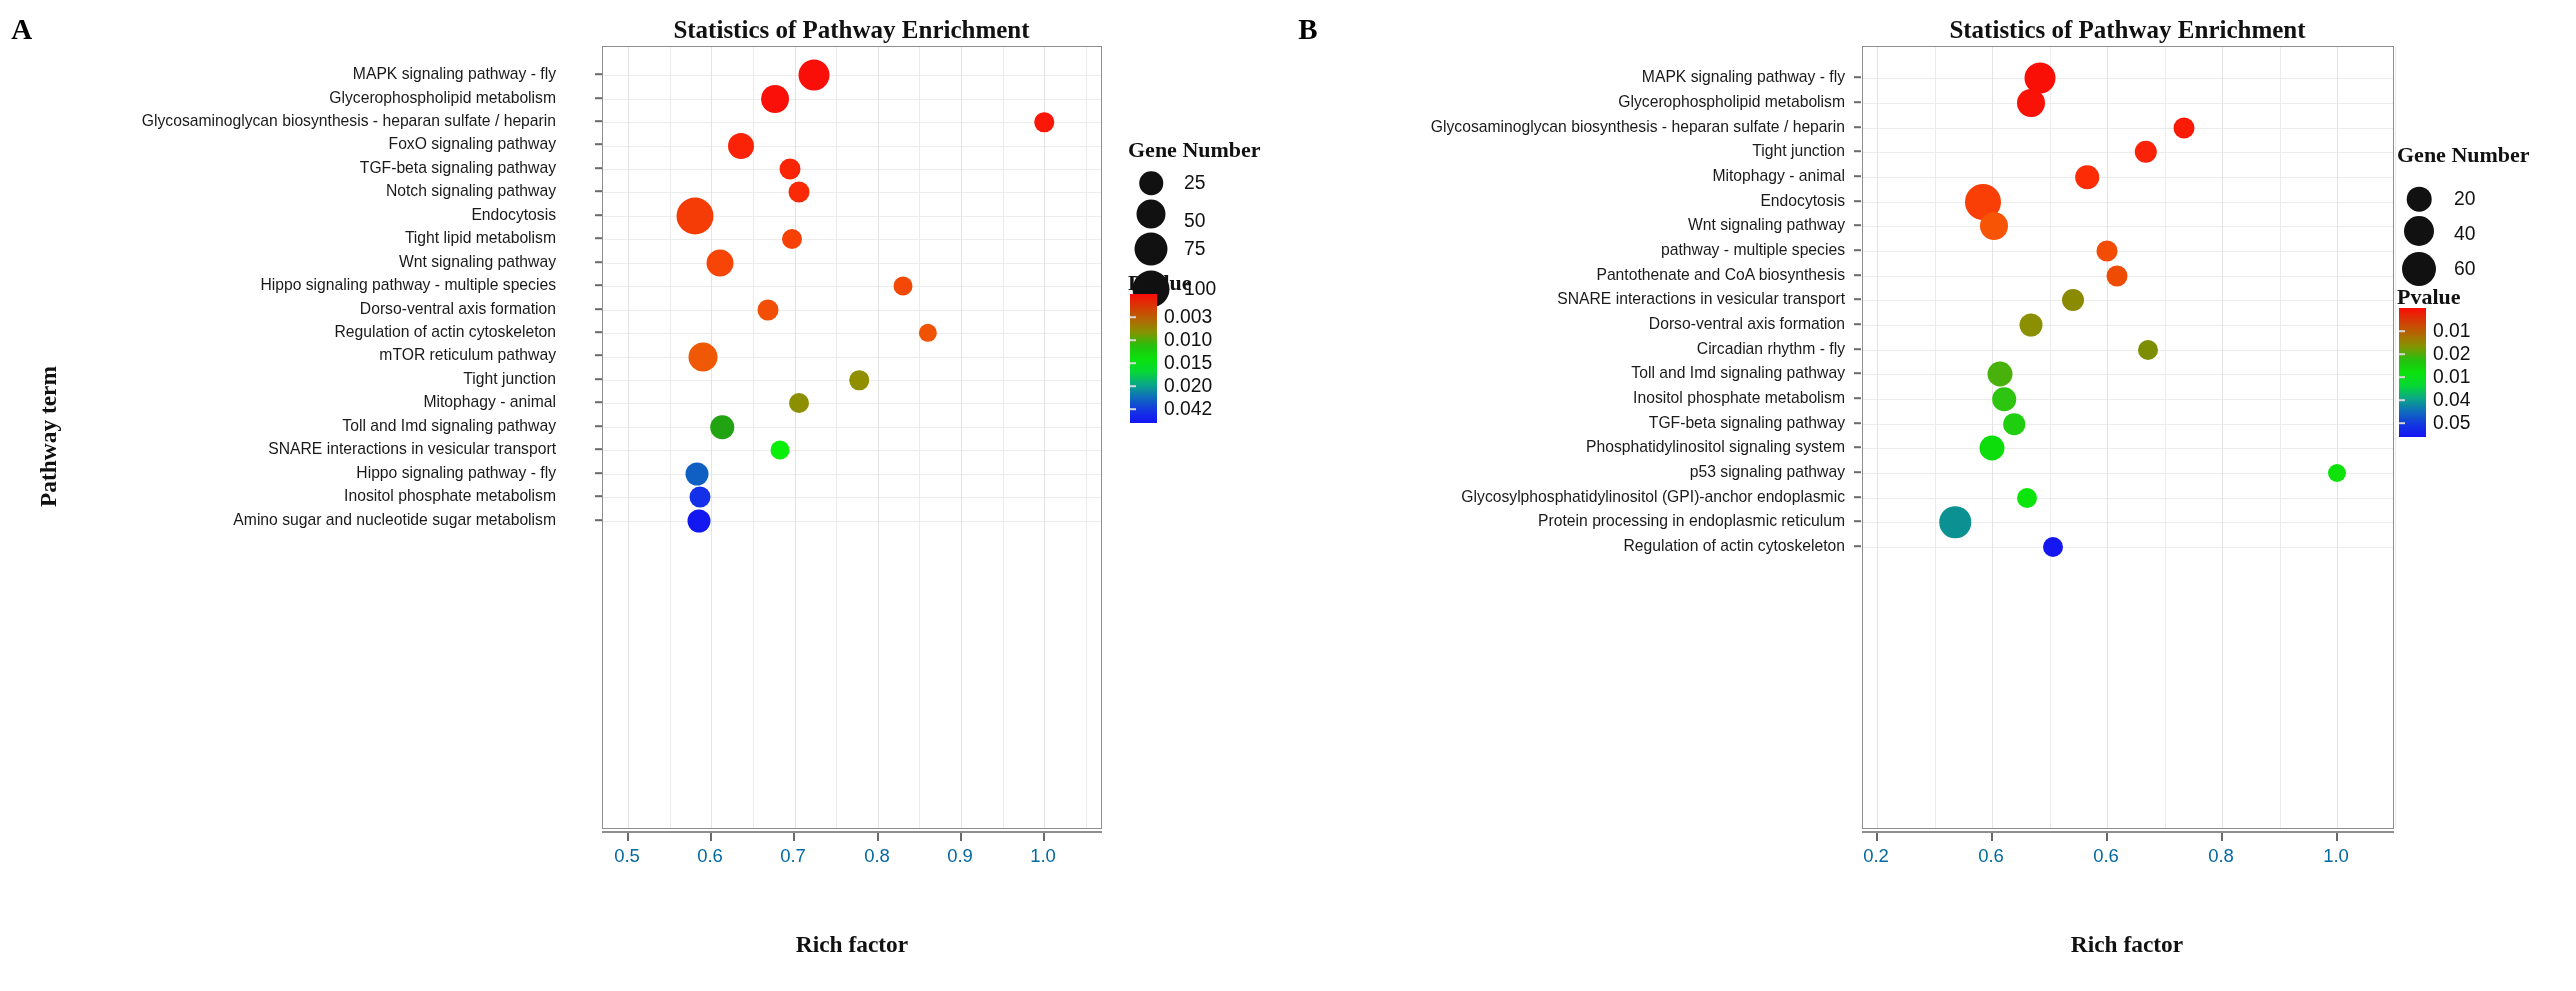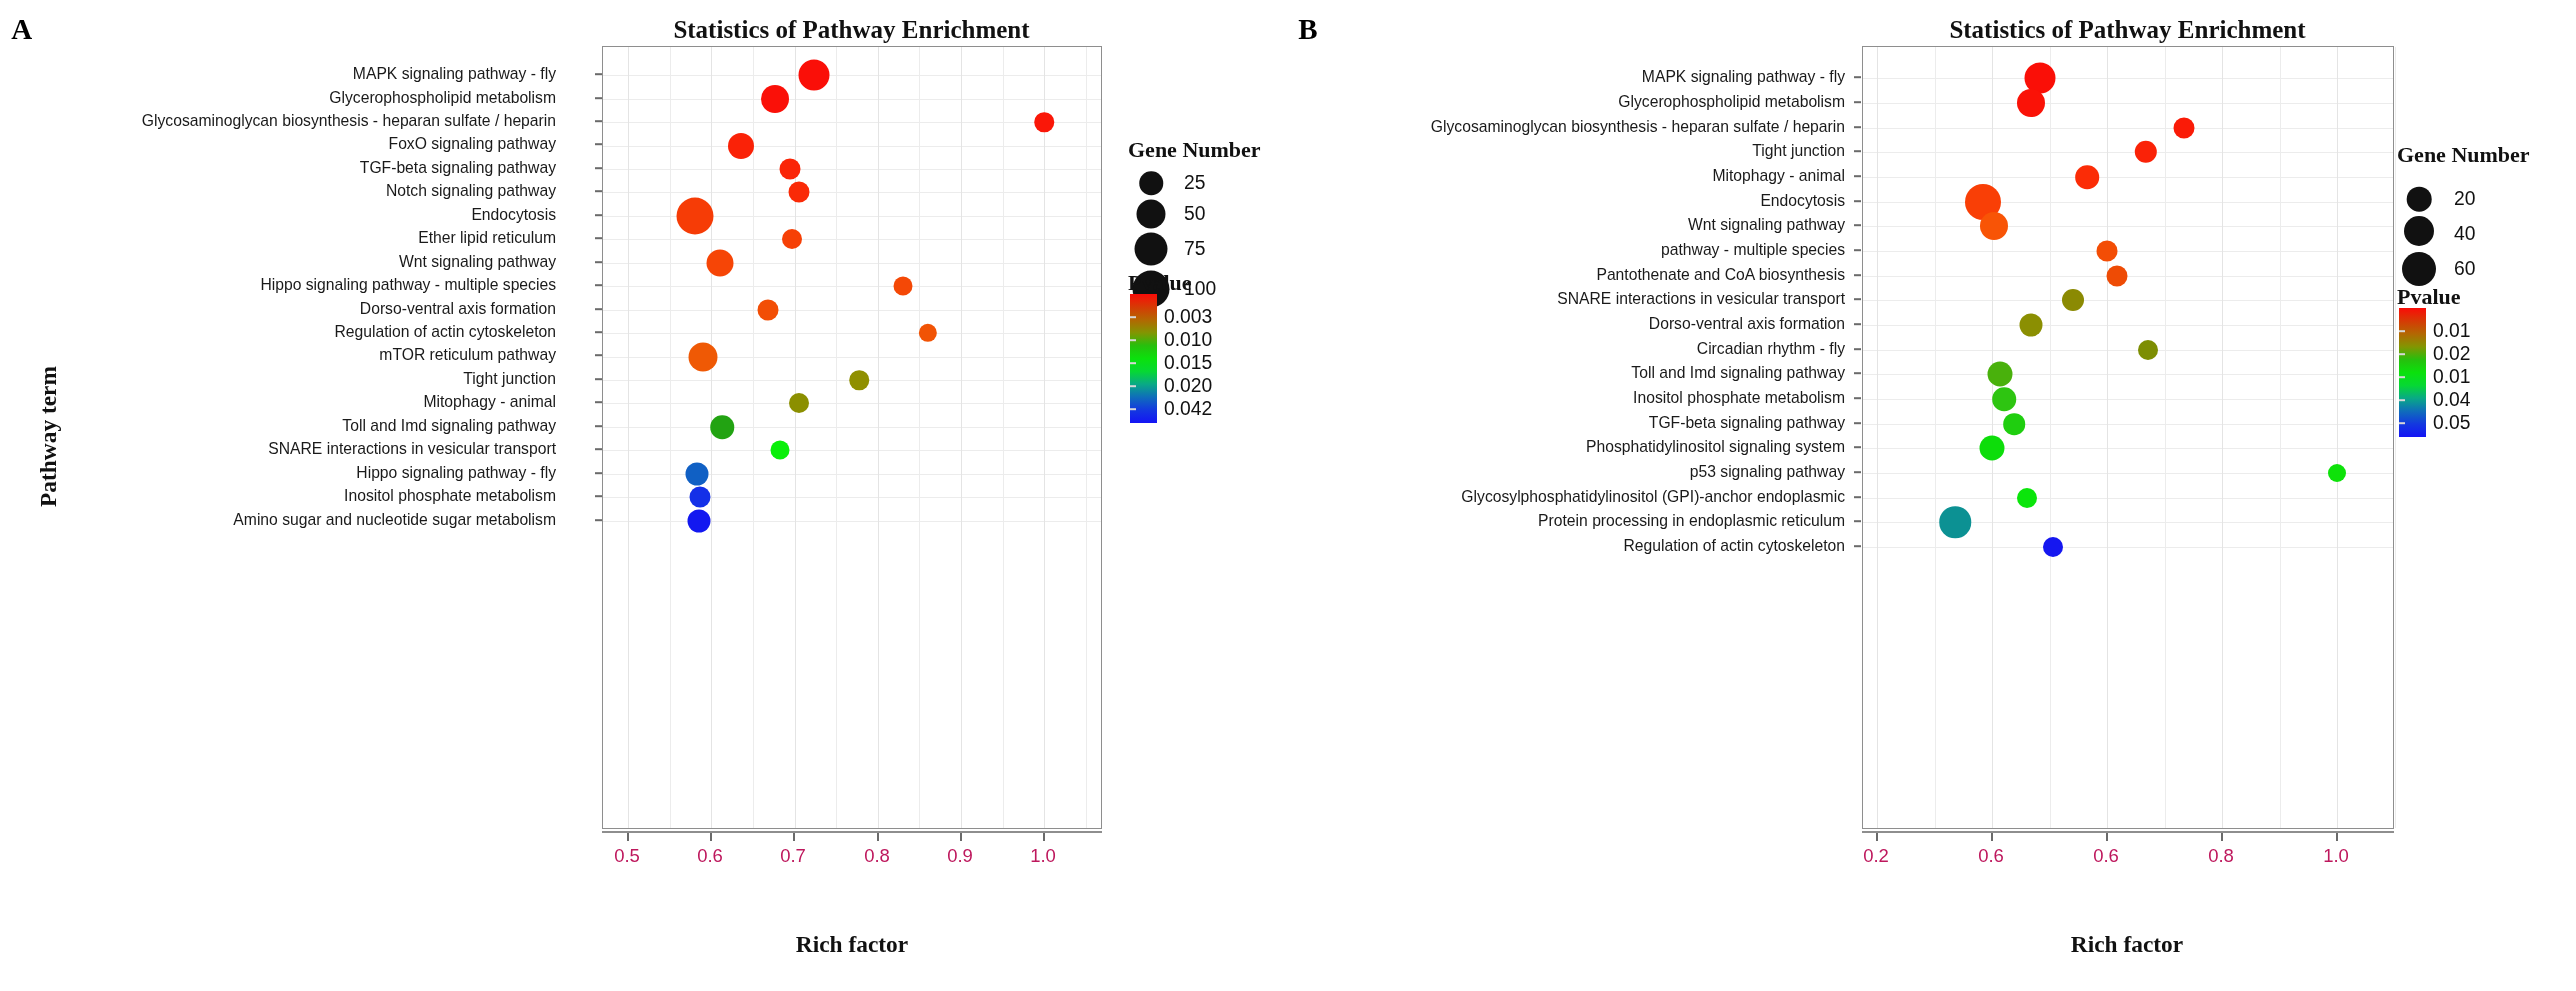--- a/index.html
+++ b/index.html
@@ -10,21 +10,21 @@
   .panel-letter{position:absolute;font-family:"Liberation Serif",serif;font-weight:bold;font-size:29px;color:#000;}
   .chart-title{position:absolute;font-family:"Liberation Serif",serif;font-weight:bold;font-size:25px;color:#111;text-align:center;white-space:nowrap;}
   .plot-frame{position:absolute;border:1.6px solid #8e8e8e;background:#fff;box-sizing:border-box;}
   .grid-h{position:absolute;left:0;right:0;height:0.8px;background:#ececec;}
   .grid-v{position:absolute;top:0;bottom:0;width:0.8px;background:#ececec;}
   .grid-v.major{background:#e4e4e4;}
   .bubble{position:absolute;border-radius:50%;transform:translate(-50%,-50%);}
   .ylabel-item{position:absolute;right:0;transform:translateY(-50%);white-space:nowrap;font-size:15.7px;color:#1a1a1a;text-align:right;font-family:"Liberation Sans",sans-serif;}
   .ytick{position:absolute;width:7.3px;height:1.6px;background:#6a6a6a;transform:translateY(-50%);}
   .xtick{position:absolute;width:1.6px;height:8px;background:#6a6a6a;}
-  .xticklabel{position:absolute;font-size:18.5px;color:#be185d;transform:translateX(-50%);white-space:nowrap;font-family:"Liberation Sans",sans-serif;}
+  .xticklabel{position:absolute;font-size:18.5px;color:#0369a1;transform:translateX(-50%);white-space:nowrap;font-family:"Liberation Sans",sans-serif;}
   .axis-title-x{position:absolute;font-family:"Liberation Serif",serif;font-weight:bold;font-size:23.4px;color:#111;white-space:nowrap;transform:translateX(-50%);}
   .axis-title-y{position:absolute;font-family:"Liberation Serif",serif;font-weight:bold;font-size:23.4px;color:#111;white-space:nowrap;transform-origin:center center;}
   .legend-title{position:absolute;font-family:"Liberation Serif",serif;font-weight:bold;font-size:22px;color:#111;white-space:nowrap;}
   .legend-dot{position:absolute;border-radius:50%;background:#111;transform:translate(-50%,-50%);}
   .legend-size-label{position:absolute;font-size:19.3px;color:#111;transform:translateY(-50%);white-space:nowrap;font-family:"Liberation Sans",sans-serif;}
   .colorbar{position:absolute;width:27px;border:0;}
   .cbar-label{position:absolute;font-size:19.3px;color:#111;transform:translateY(-50%);white-space:nowrap;font-family:"Liberation Sans",sans-serif;}
   .cbar-tick{position:absolute;width:5.6px;height:1.6px;background:#d8d8d8;transform:translateY(-50%);}
   .axis-line{position:absolute;background:#8e8e8e;}
 </style>
@@ -43,21 +43,21 @@
       <div class="ylabel-item" style="top: 121px; right: 733px;">Glycosaminoglycan biosynthesis - heparan sulfate / heparin</div>
       <div class="ytick" style="left: 595px; top: 121px;"></div>
       <div class="ylabel-item" style="top: 144px; right: 733px;">FoxO signaling pathway</div>
       <div class="ytick" style="left: 595px; top: 144px;"></div>
       <div class="ylabel-item" style="top: 168px; right: 733px;">TGF-beta signaling pathway</div>
       <div class="ytick" style="left: 595px; top: 168px;"></div>
       <div class="ylabel-item" style="top: 191px; right: 733px;">Notch signaling pathway</div>
       <div class="ytick" style="left: 595px; top: 191px;"></div>
       <div class="ylabel-item" style="top: 215px; right: 733px;">Endocytosis</div>
       <div class="ytick" style="left: 595px; top: 215px;"></div>
-      <div class="ylabel-item" style="top: 238px; right: 733px;">Ether lipid reticulum</div>
+      <div class="ylabel-item" style="top: 238px; right: 733px;">Tight lipid metabolism</div>
       <div class="ytick" style="left: 595px; top: 238px;"></div>
       <div class="ylabel-item" style="top: 262px; right: 733px;">Wnt signaling pathway</div>
       <div class="ytick" style="left: 595px; top: 262px;"></div>
       <div class="ylabel-item" style="top: 285px; right: 733px;">Hippo signaling pathway - multiple species</div>
       <div class="ytick" style="left: 595px; top: 285px;"></div>
       <div class="ylabel-item" style="top: 309px; right: 733px;">Dorso-ventral axis formation</div>
       <div class="ytick" style="left: 595px; top: 309px;"></div>
       <div class="ylabel-item" style="top: 332px; right: 733px;">Regulation of actin cytoskeleton</div>
       <div class="ytick" style="left: 595px; top: 332px;"></div>
       <div class="ylabel-item" style="top: 355px; right: 733px;">mTOR reticulum pathway</div>
@@ -150,21 +150,21 @@
       <div class="xticklabel" style="left: 960px; top: 845px;">0.9</div>
       <div class="xtick" style="left: 1043px; top: 833px;"></div>
       <div class="xticklabel" style="left: 1043px; top: 845px;">1.0</div>
     </div>
   <div class="axis-title-x" id="xlab-a" style="left: 852px; top: 931px;">Rich factor</div>
   <div id="legend-a">
       <div class="legend-title" style="left: 1128px; top: 137px;">Gene Number</div>
       <div class="legend-dot" style="width: 23.5px; height: 23.5px; left: 1151px; top: 183px;"></div>
       <div class="legend-size-label" style="left: 1184px; top: 183px;">25</div>
       <div class="legend-dot" style="width: 29px; height: 29px; left: 1151px; top: 214px;"></div>
-      <div class="legend-size-label" style="left: 1184px; top: 214px;">50</div>
+      <div class="legend-size-label" style="left: 1184px; top: 221px;">50</div>
       <div class="legend-dot" style="width: 33px; height: 33px; left: 1151px; top: 249px;"></div>
       <div class="legend-size-label" style="left: 1184px; top: 249px;">75</div>
       <div class="legend-dot" style="width: 37px; height: 37px; left: 1151px; top: 289px;"></div>
       <div class="legend-size-label" style="left: 1184px; top: 289px;">100</div>
       <div class="legend-title" style="left: 1128px; top: 270px;">Pvalue</div>
       <div class="colorbar" style="left: 1130px; top: 294px; height: 129px; background: linear-gradient(rgb(250, 12, 8) 0%, rgb(214, 58, 5) 10%, rgb(179, 103, 2) 20%, rgb(131, 149, 2) 30%, rgb(39, 191, 13) 40%, rgb(11, 225, 12) 50%, rgb(6, 216, 51) 60%, rgb(9, 169, 134) 70%, rgb(15, 109, 187) 80%, rgb(19, 56, 224) 90%, rgb(20, 20, 245) 100%);"></div>
       <div class="cbar-tick" style="left: 1130px; top: 317px;"></div>
       <div class="cbar-label" style="left: 1164px; top: 317px;">0.003</div>
       <div class="cbar-tick" style="left: 1130px; top: 340px;"></div>
       <div class="cbar-label" style="left: 1164px; top: 340px;">0.010</div>

